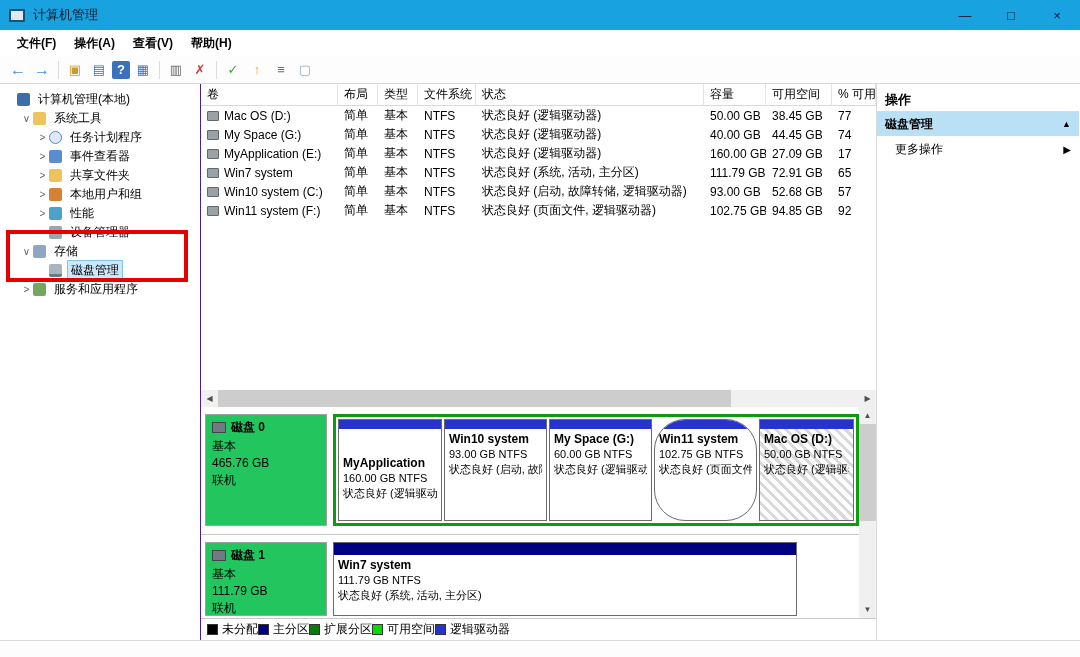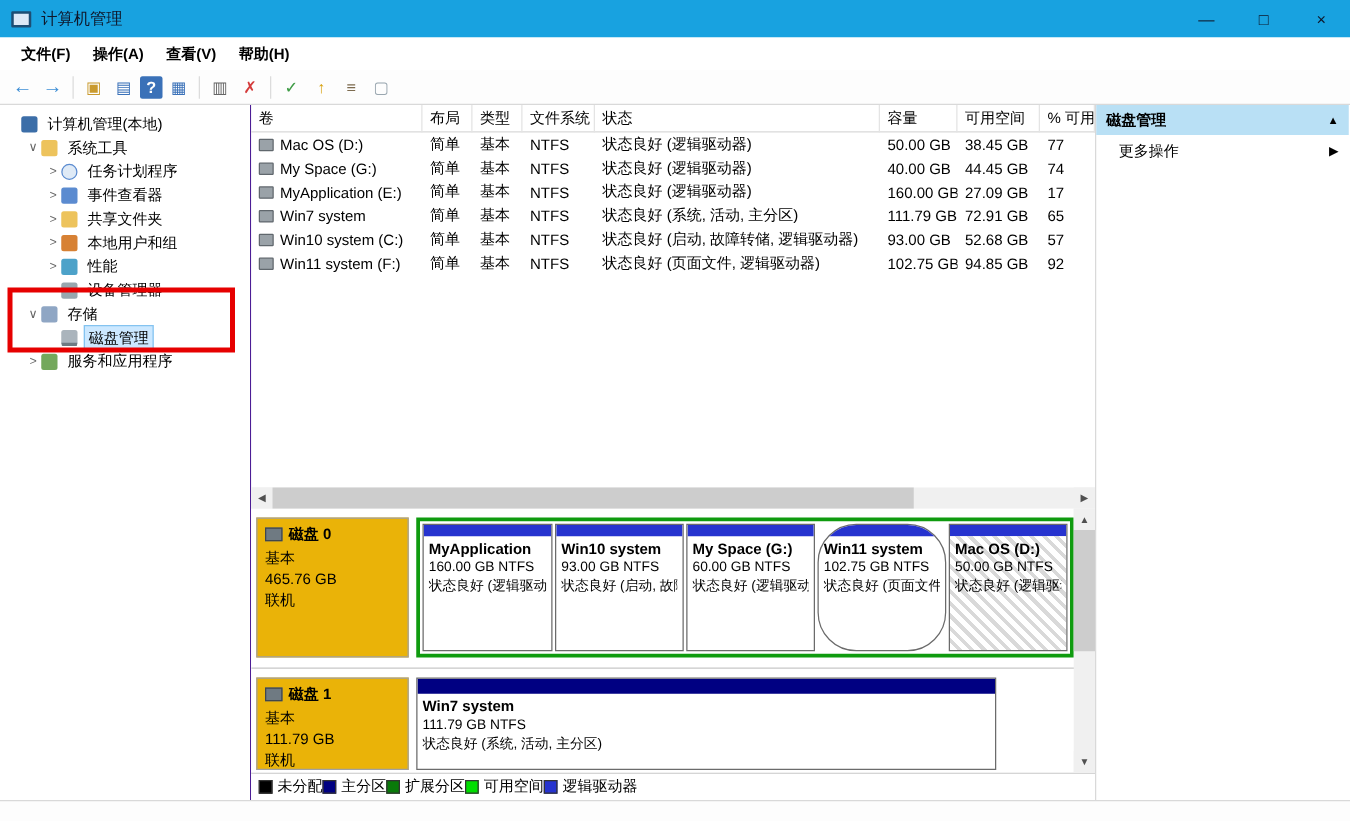--- a/index.html
+++ b/index.html
@@ -71,35 +71,35 @@
   .sbtn { width:17px; height:17px; display:flex; align-items:center; justify-content:center; font-size:8px; color:#505050; background:#f0f0f0; }
   .strack { flex:1; position:relative; }
   .sthumb { position:absolute; left:0; top:0; height:17px; width:80%; background:#cdcdcd; }
   .vscroll { position:absolute; right:0; top:0; bottom:0; width:17px; background:#f0f0f0; display:flex; flex-direction:column; }
   .vtrack { flex:1; position:relative; }
   .vthumb { position:absolute; top:0; left:0; width:17px; height:55%; background:#cdcdcd; }
 
   
   .disk-pane { height:211px; position:relative; background:#fff; overflow:hidden; }
   .disk-row { display:flex; padding:7px 0 8px 4px; border-bottom:1px solid #c8c8c8; }
-  .disk-info { width:122px; border:1px solid #a0a0a0; background:#eab308; padding:4px 6px; margin-right:6px; }
+  .disk-info { width:122px; border:1px solid #a0a0a0; background:#22c55e; padding:4px 6px; margin-right:6px; }
   .disk-title { font-weight:bold; display:flex; align-items:center; margin-bottom:2px; }
   .disk-ico { width:14px; height:11px; background:#6f7a82; border:1px solid #3f464c; margin-right:5px; flex:0 0 auto; }
   .disk-line { line-height:17px; white-space:nowrap; overflow:hidden; }
   .d0 .disk-info, .d0 .ext-frame { height:112px; }
   .d1 .disk-info, .d1 .part { height:74px; }
   .ext-frame { border:3px solid #0f9b0f; padding:2px; display:flex; gap:2px; background:#fff; }
   .part { border:1px solid #6b6b6b; background:#fff; display:flex; flex-direction:column; overflow:hidden; }
   .pstripe { height:9px; flex:0 0 auto; }
   .d1 .pstripe { height:12px; }
   .pbody { flex:1; padding:2px 4px; overflow:hidden; }
   .pname { font-weight:bold; white-space:nowrap; overflow:hidden; line-height:16px; }
   .pline { font-size:11px; white-space:nowrap; overflow:hidden; line-height:15px; }
   .part.sel .pbody { background:repeating-linear-gradient(45deg,#fff 0 4px,#d9d9d9 4px 7px); }
-  .pw1{width:104px;} .pw2{width:103px;} .pw3{width:103px;} .pw4{width:103px;border-radius:31px;} .pw5{width:95px;}
+  .pw1{width:104px;gap:24px;} .pw2{width:103px;} .pw3{width:103px;} .pw4{width:103px;border-radius:31px;} .pw5{width:95px;}
   .pw-full{width:464px;}
 
   
   .legend { height:22px; display:flex; align-items:center; padding-left:6px; border-top:1px solid #c8c8c8; background:#fff; }
   .litem { display:flex; align-items:center; gap:4px; }
   .lsw { width:11px; height:11px; border:1px solid #333; flex:0 0 auto; }
 
   
   .act-head { height:24px; display:flex; align-items:center; font-weight:bold; font-size:13px; padding-left:8px; border-bottom:1px solid #d9d9d9; margin-top:4px; }
   .act-row { height:24px; display:flex; align-items:center; padding:0 8px; font-weight:bold; }
@@ -420,20 +420,21 @@
           <span>可用空间</span>
         </div>
         <div class="litem">
           <span class="lsw" style="background-color: rgb(38, 51, 207);"></span>
           <span>逻辑驱动器</span>
         </div>
       </div>
     </div>
 
     <div class="actions-pane">
+      <div class="act-head">操作</div>
       <div class="act-row" style="background-color: rgb(185, 224, 245);">
         <span>磁盘管理</span>
         <span class="aarrow">▲</span>
       </div>
       <div class="act-sub">
         <span>更多操作</span>
         <span class="aarrow">▶</span>
       </div>
     </div>
   </div>

